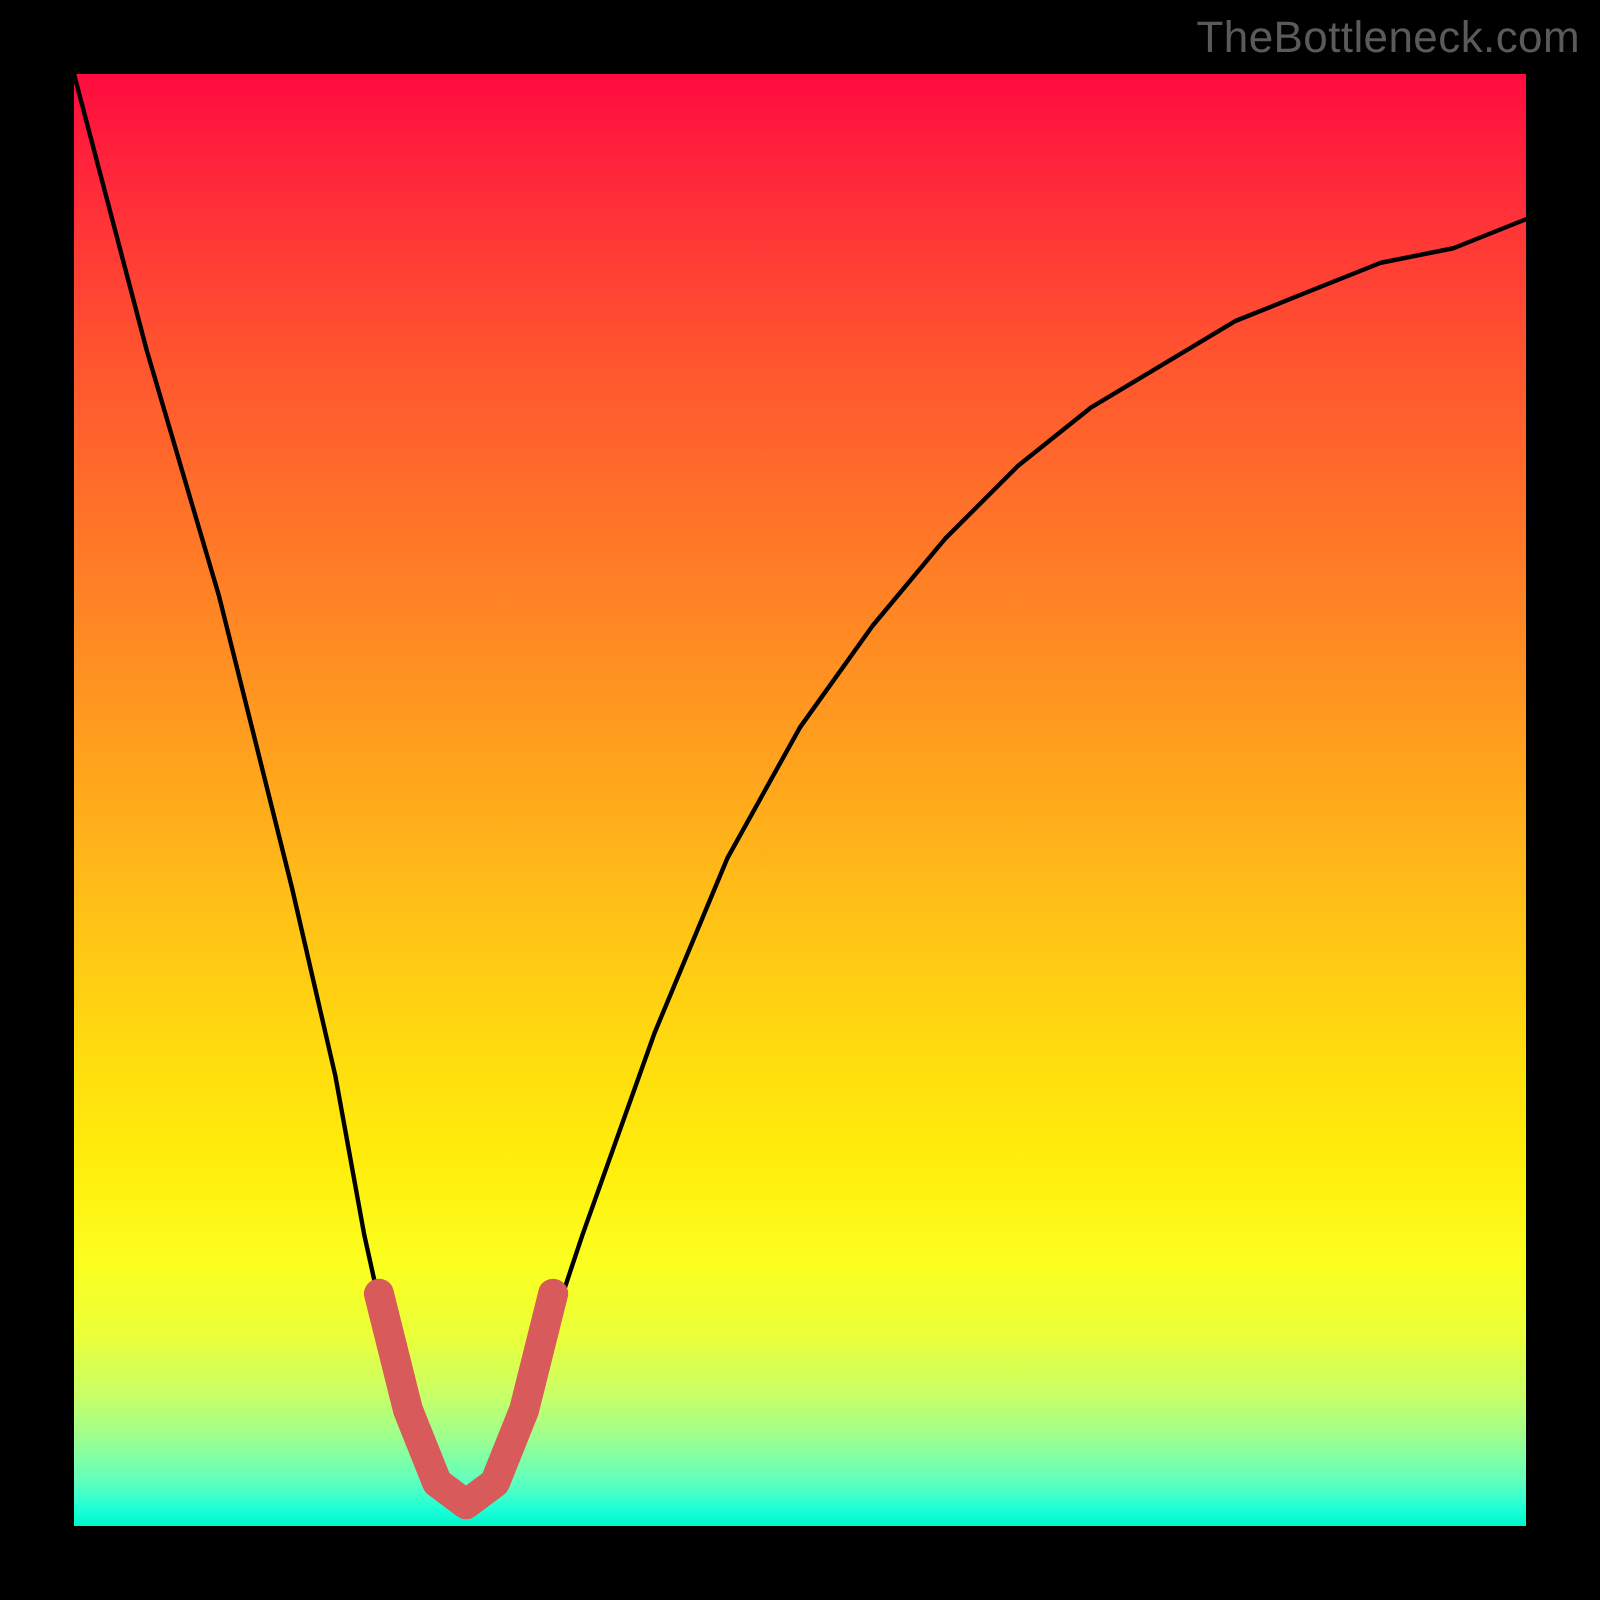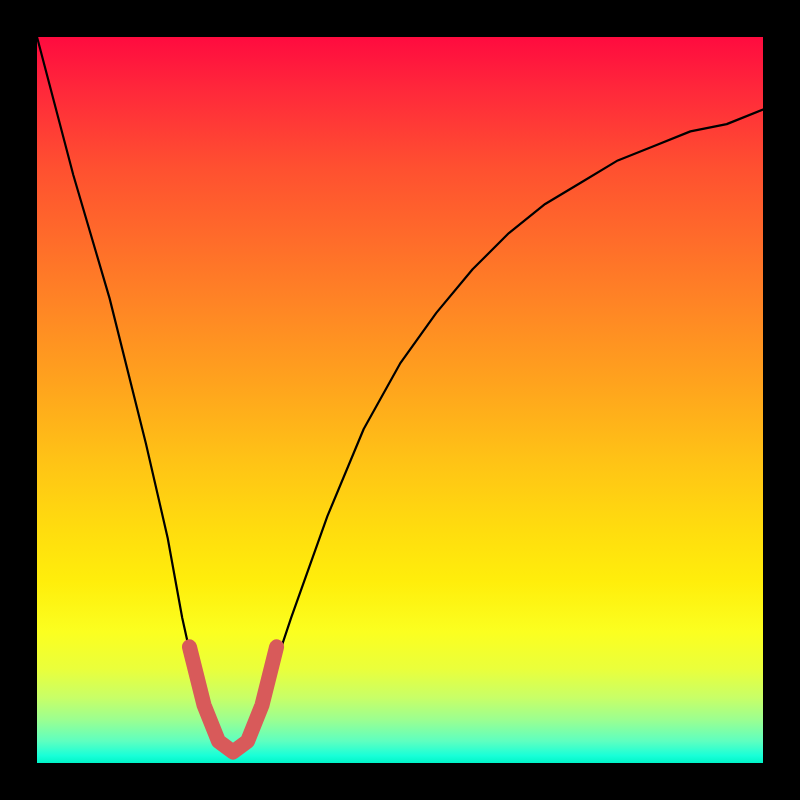--- a/index.html
+++ b/index.html
@@ -66,20 +66,21 @@
     inset: 0;
     width: 100%;
     height: 100%;
   }
 </style>
 </head>
 <body>
 
 <div class="frame">
 
+  <div class="watermark">TheBottleneck.com</div>
 
   <div class="plot-area">
     <div class="gradient"></div>
 
     <svg class="curve" viewBox="0 0 726 726" preserveAspectRatio="none">
       <path d="M0.00 0.00 L36.30 137.94 L72.60 261.36 L108.90 406.56 L130.68 500.94 L145.20 580.80 L159.72 646.14 L174.24 689.70 L188.76 711.48 L196.02 715.11 L203.28 711.48 L217.80 689.70 L232.32 646.14 L254.10 580.80 L290.40 479.16 L326.70 392.04 L363.00 326.70 L399.30 275.88 L435.60 232.32 L471.90 196.02 L508.20 166.98 L544.50 145.20 L580.80 123.42 L617.10 108.90 L653.40 94.38 L689.70 87.12 L726.00 72.60" fill="none" stroke="#000000" stroke-width="2.2" stroke-linecap="round" stroke-linejoin="round"></path>
       <path d="M152.46 609.84 L166.98 667.92 L181.50 704.22 L196.02 715.11 L210.54 704.22 L225.06 667.92 L239.58 609.84" fill="none" stroke="#d85a5a" stroke-width="15" stroke-linecap="round" stroke-linejoin="round"></path>
     </svg>
   </div>
 

